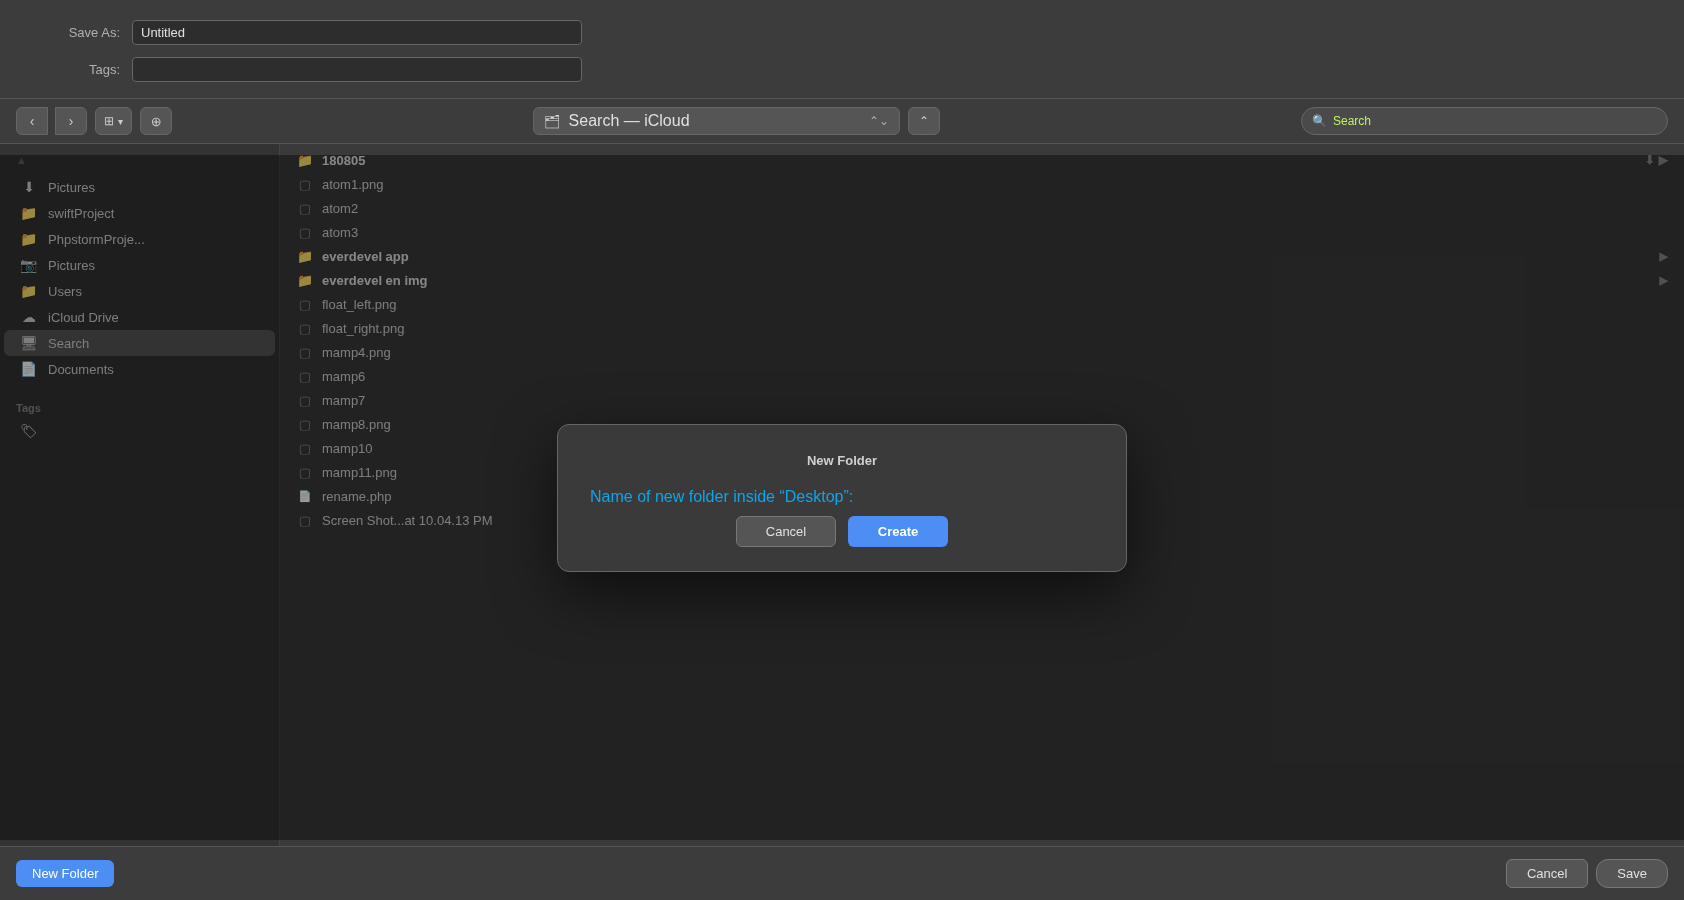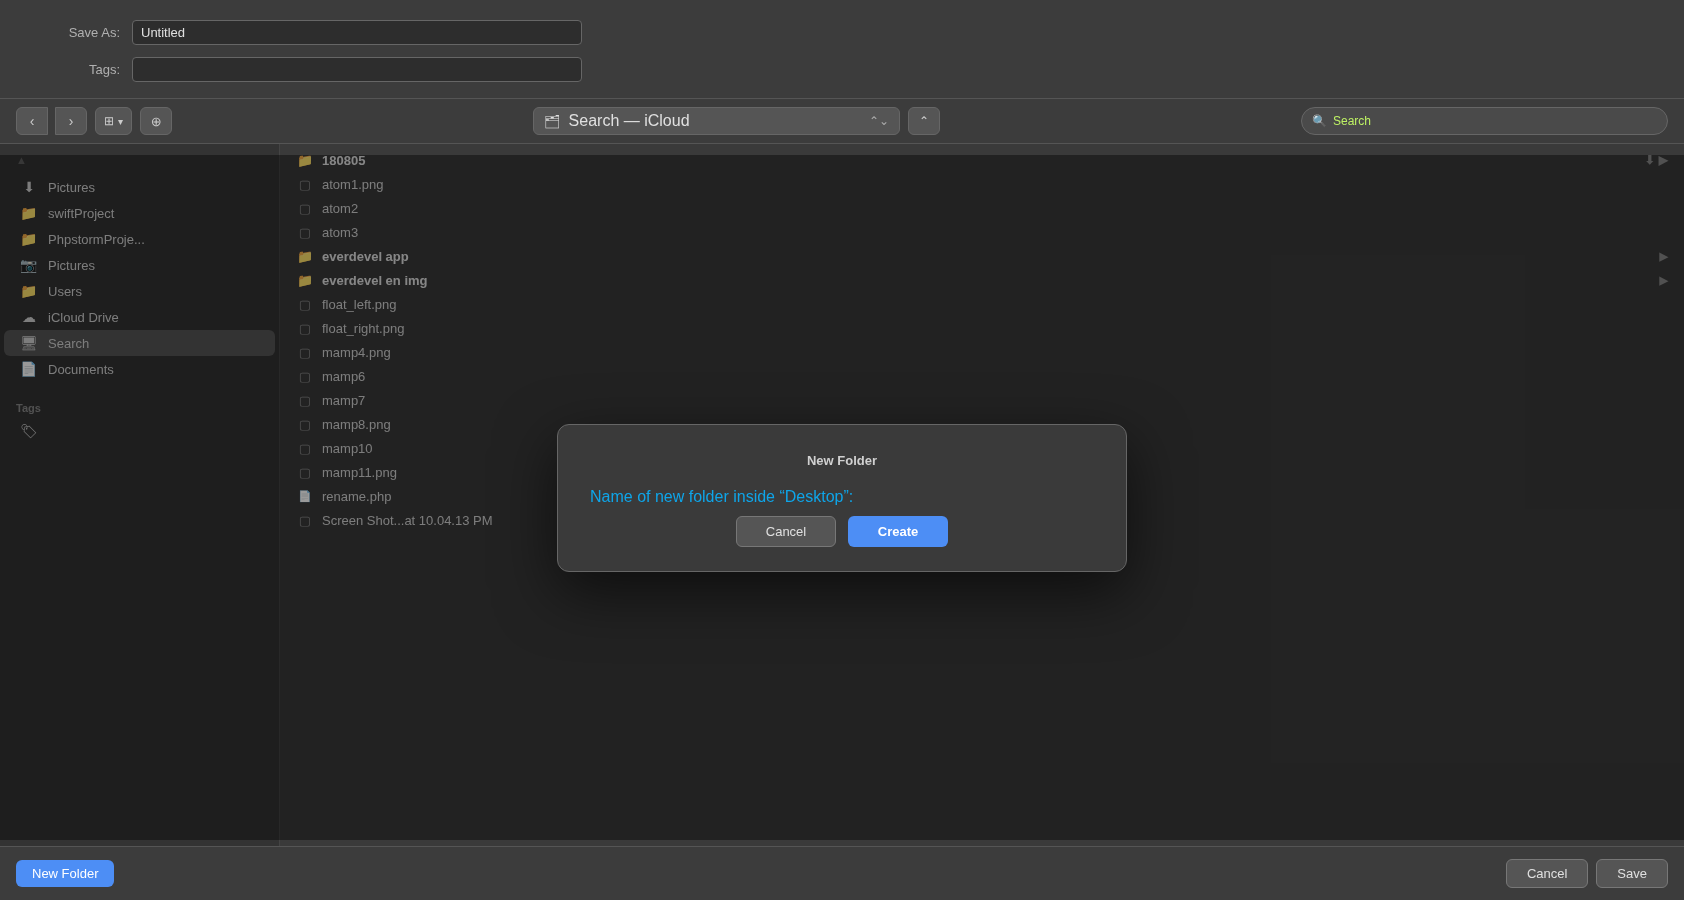--- a/index.html
+++ b/index.html
@@ -304,21 +304,21 @@
       border-radius: 6px;
       color: #e0e0e0;
       font-size: 13px;
       padding: 6px 20px;
       cursor: pointer;
     }
 
     .save-btn-bottom {
       background: #555;
       border: 1px solid #777;
-      border-radius: 6px;
+      border-radius: 12px;
       color: #e0e0e0;
       font-size: 13px;
       padding: 6px 20px;
       cursor: pointer;
     }
 
     
     .dialog-overlay {
       position: absolute;
       top: 155px;

